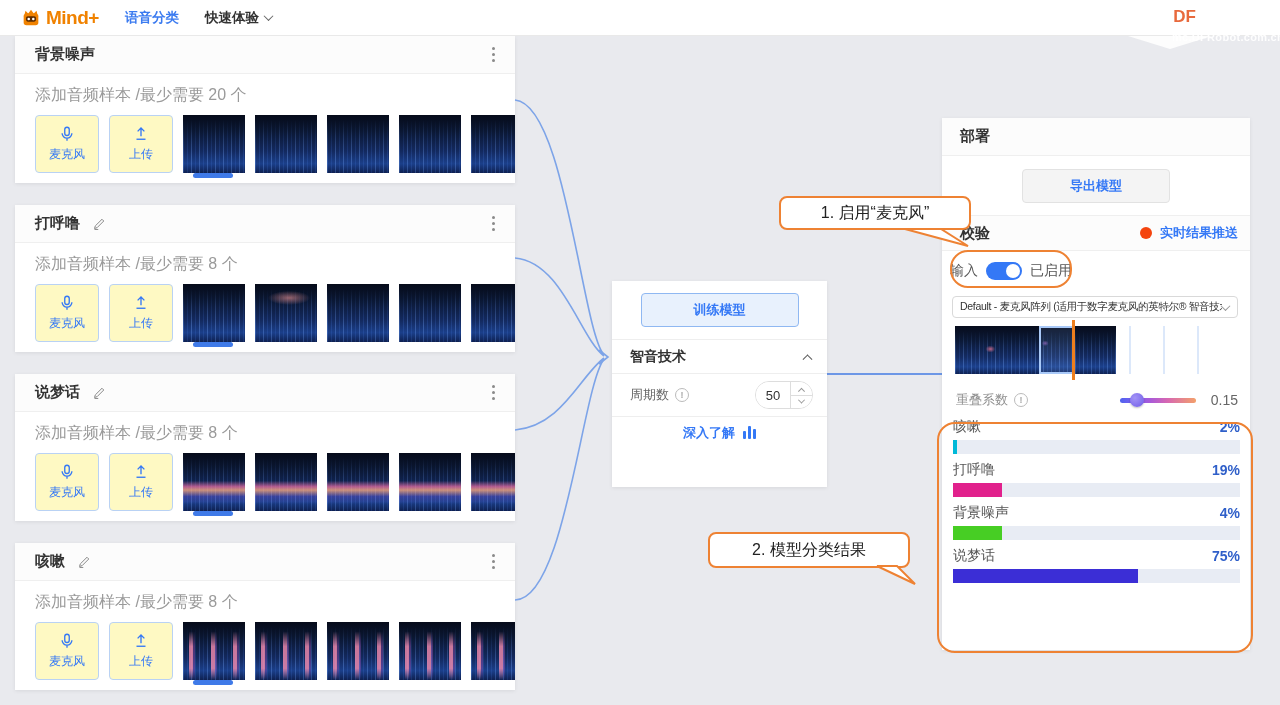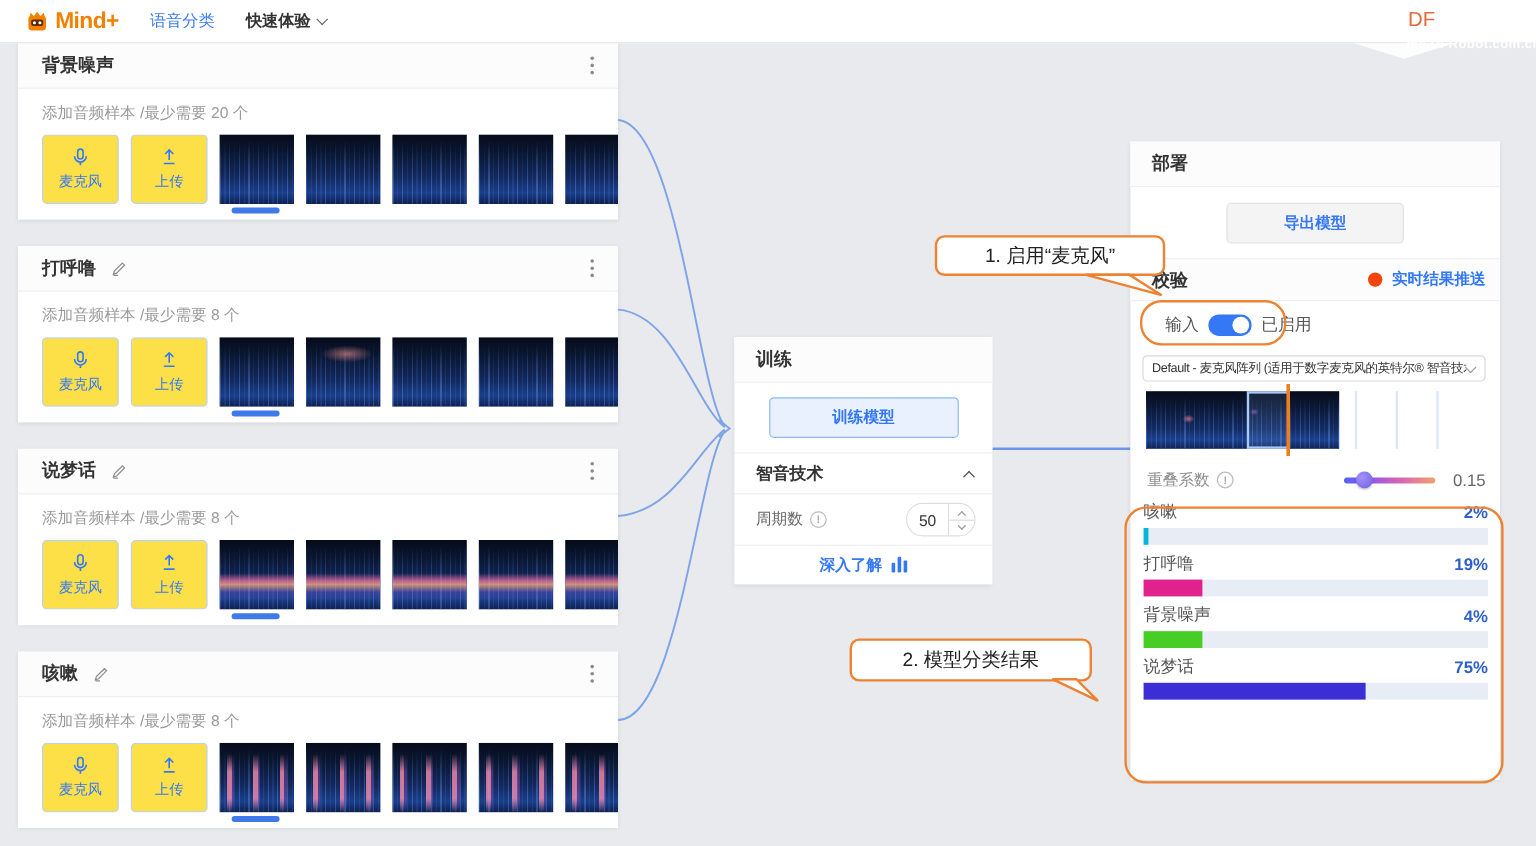--- a/index.html
+++ b/index.html
@@ -4,45 +4,45 @@
 <style>
   * { margin:0; padding:0; box-sizing:border-box; }
   html,body { width:1280px; height:705px; overflow:hidden; }
   body { font-family:"Liberation Sans","DejaVu Sans",sans-serif; background:#e9eaee; position:relative; color:#333; }
 
   
   .topbar { position:absolute; left:0; top:0; width:1280px; height:36px; background:#fff;
             border-bottom:1px solid #e9e9e9; display:flex; align-items:center; z-index:10; }
   .brand { display:flex; margin-left:20px; gap:4px; }
   .brand-text { font-size:19px; font-weight:bold; color:#f08200; letter-spacing:-0.5px; }
-  .nav-voice { margin-left:26px; font-size:13.5px; font-weight:normal; color:#3b7bf0; cursor:pointer; }
+  .nav-voice { margin-left:26px; font-size:13.5px; font-weight:bold; color:#3b7bf0; cursor:pointer; }
   .nav-quick { margin-left:26px; font-size:13.5px; font-weight:bold; color:#333; cursor:pointer; display:flex; align-items:center; gap:6px; }
-  .df-logo { position:absolute; right:84px; top:7px; font-size:17px; font-weight:normal; color:#e8693c; z-index:12; }
+  .df-logo { position:absolute; right:84px; top:7px; font-size:17px; font-weight:bold; color:#e8693c; z-index:12; }
   .wm-tri { position:absolute; top:36px; left:1128px; width:0; height:0; z-index:11;
             border-left:42px solid transparent; border-right:42px solid transparent; border-top:13px solid #fdfdfd; }
   .wm-text { position:absolute; top:31px; left:1172px; z-index:11; font-size:11px; font-weight:bold;
              color:rgba(255,255,255,0.92); letter-spacing:0.3px; }
 
   .chev { display:inline-block; width:7px; height:7px; border-right:1.5px solid #666; border-bottom:1.5px solid #666; }
   .cdown { transform:rotate(45deg) translate(-1px,-1px); }
   .cup   { transform:rotate(-135deg) translate(-2px,-2px); }
   .chev.gray { border-color:#999; }
 
   
   .card { position:absolute; left:15px; width:500px; height:147px; background:#fff;
           box-shadow:0 1px 4px rgba(0,0,0,0.08); overflow:hidden; }
   .card-header { height:38px; background:#fcfcfc; border-bottom:1px solid #efefef;
                  display:flex; align-items:center; padding:0 16px 0 20px; }
   .card-title { font-size:15px; font-weight:bold; color:#333; }
   .pencil { margin-left:12px; cursor:pointer; display:inline-flex; }
   .kebab { margin-left:auto; cursor:pointer; padding:4px; display:flex; flex-direction:column; align-items:center; }
   .kebab i { width:3px; height:3px; border-radius:50%; background:#8a8a8a; margin:1.5px 0; }
-  .hint { margin:11px 0 9px 20px; font-size:13px; color:#9a9a9a; }
+  .hint { margin:11px 0 9px 20px; font-size:16px; color:#9a9a9a; }
   .srow { display:flex; gap:10px; margin-left:20px; height:58px; overflow:hidden; }
-  .abtn { flex:none; width:64px; height:58px; background:#fde047; border:1px solid #b9d2f4; border-radius:4px;
+  .abtn { flex:none; width:64px; height:58px; background:#fef9c3; border:1px solid #b9d2f4; border-radius:4px;
           display:flex; flex-direction:column; align-items:center; justify-content:center; gap:3px;
           color:#3478f6; font-size:12px; cursor:pointer; }
   .scrollbar { position:absolute; left:178px; bottom:5px; width:40px; height:5px; border-radius:3px; background:#3f7ae8; }
 
   
   .spec { position:relative; flex:none; width:62px; height:58px; overflow:hidden; cursor:pointer;
           background:linear-gradient(180deg,#060b1a 0%,#0a1630 25%,#13295e 62%,#1b3f8a 84%,#0e2050 100%); }
   .spec::before { content:""; position:absolute; inset:0;
      background:repeating-linear-gradient(90deg,rgba(120,170,255,.33) 0 1px,transparent 1px 4px,rgba(70,120,220,.22) 4px 5px,transparent 5px 8px);
      -webkit-mask:linear-gradient(180deg,transparent 0 8%,rgba(0,0,0,.55) 35%,#000 72%,rgba(0,0,0,.8) 100%);
@@ -86,21 +86,21 @@
             box-shadow:0 1px 4px rgba(0,0,0,0.08); z-index:2; }
   .export-row { height:59px; display:flex; align-items:center; justify-content:center; }
   .export-btn { width:148px; height:34px; background:#f4f4f4; border:1px solid #e2e2e2; border-radius:4px;
                 color:#3478f6; font-size:13px; font-weight:bold; cursor:pointer; }
   .verify-header { height:36px; background:#fcfcfc; border-top:1px solid #efefef; border-bottom:1px solid #efefef;
                    display:flex; align-items:center; padding:0 12px 0 18px; }
   .verify-title { font-size:15px; font-weight:bold; }
   .push { margin-left:auto; display:flex; align-items:center; gap:8px; cursor:pointer;justify-content:flex-end; }
   .reddot { width:12px; height:12px; border-radius:50%; background:#f4440e; }
   .push-label { font-size:13px; color:#3478f6; font-weight:bold; }
-  .input-row { height:39px; display:flex; align-items:center; padding:0 0 0 29px; font-size:14px; color:#555; }
+  .input-row { height:39px; display:flex; align-items:center; padding:0 0 0 8px; font-size:14px; color:#555; }
   .toggle { width:36px; height:18px; border-radius:9px; background:#3478f6; position:relative; margin:0 8px; cursor:pointer; flex:none; }
   .toggle .knob { position:absolute; right:2px; top:2px; width:14px; height:14px; border-radius:50%; background:#fff; }
   .dropdown { margin:6px 12px 0 10px; height:22px; border:1px solid #d9d9d9; border-radius:4px; background:#fff;
               display:flex; align-items:center; padding:0 8px 0 7px; cursor:pointer; }
   .dropdown .dtext { font-size:10.5px; color:#333; white-space:nowrap; overflow:hidden; letter-spacing:-0.3px; flex:1; }
   .strip-row { position:relative; height:48px; margin:8px 12px 0 13px; }
   .vspec { position:absolute; left:0; top:0; width:161px; height:48px; overflow:hidden;
            background:linear-gradient(180deg,#070c1c 0%,#0b1834 28%,#142b62 65%,#1c418d 85%,#0f2252 100%); }
   .vspec::before { content:""; position:absolute; inset:0;
      background:repeating-linear-gradient(90deg,rgba(120,170,255,.33) 0 1px,transparent 1px 4px,rgba(70,120,220,.22) 4px 5px,transparent 5px 8px);
@@ -329,23 +329,20 @@
     <div class="spec cough"></div>
     <div class="spec cough"></div>
     <div class="spec cough"></div>
     <div class="spec cough"></div>
     <div class="spec cough"></div>
   </div>
   <div class="scrollbar"></div>
 </div>
 
 <div class="train">
-  <div class="sec-header">
-    <span>训练</span>
-  </div>
   <div class="train-btn-row">
     <button class="train-btn">训练模型</button>
   </div>
   <div class="adv-row">
     <span>智音技术</span>
     <i class="chev cup"></i>
   </div>
   <div class="epoch-row">
     <span>周期数</span>
     <span class="info">!</span>

